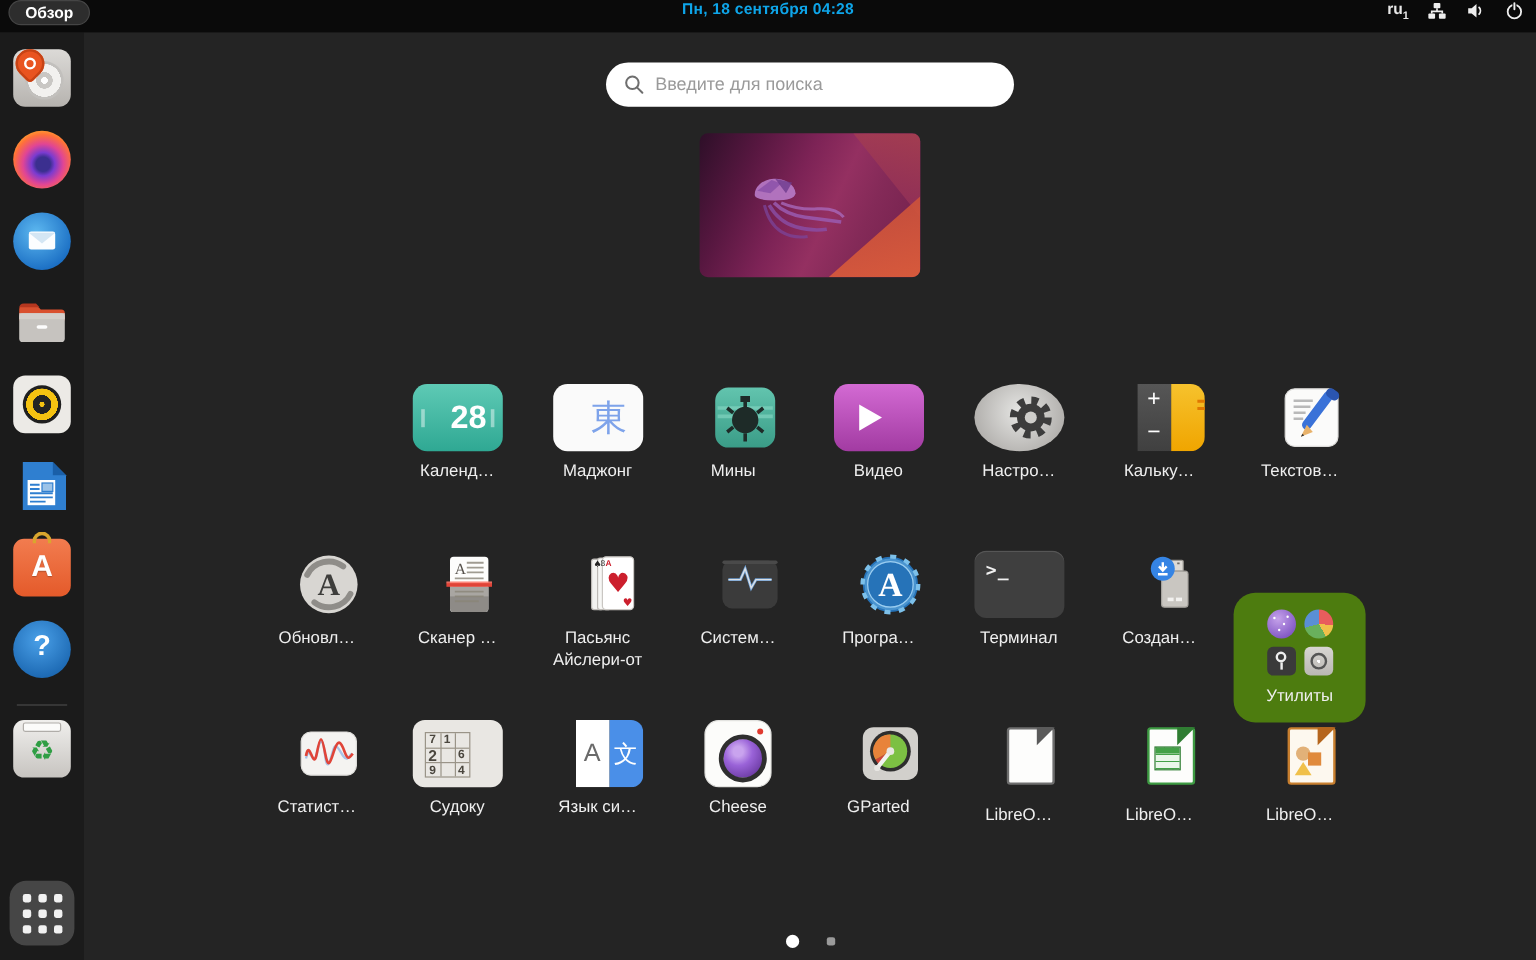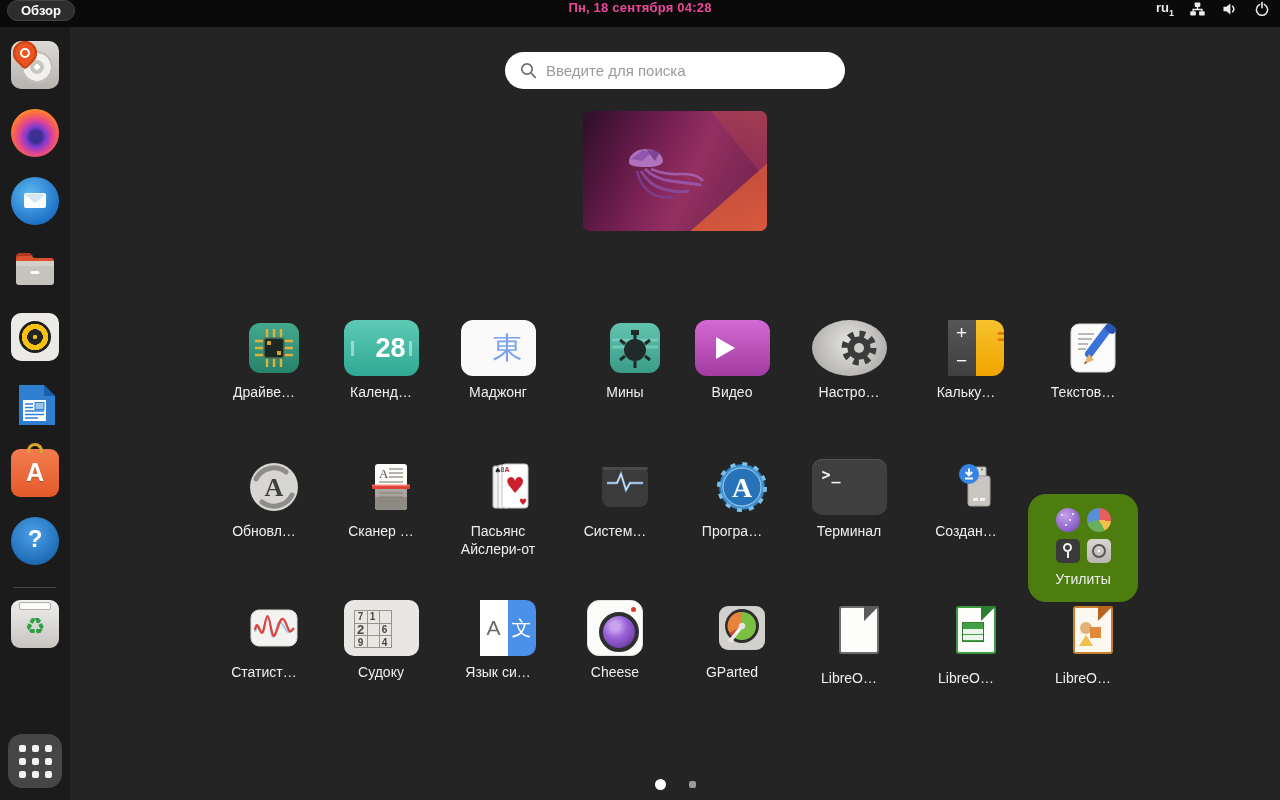--- a/index.html
+++ b/index.html
@@ -4,21 +4,21 @@
 <style>
   html,body{margin:0;padding:0;width:1280px;height:800px;overflow:hidden;
     background:#242424;font-family:"Liberation Sans","DejaVu Sans",sans-serif;
     -webkit-font-smoothing:antialiased;}
   
   .topbar{position:absolute;left:0;top:0;width:1280px;height:27px;background:#0a0a0a;
     display:flex;align-items:flex-start;color:#eee;font-size:13px;z-index:50;}
   .ov-pill{margin-left:7px;padding:2px 13px;background:#2d2d2d;border:1px solid #454545;
     border-radius:14px;color:#fff;font-weight:600;font-size:13px;cursor:default;}
   .clock{position:absolute;left:50%;transform:translateX(-50%);font-weight:600;
-    letter-spacing:.2px;color:#ec4899;}
+    letter-spacing:.2px;color:#0ea5e9;}
   .tr-right{position:absolute;right:10px;display:flex;align-items:center;gap:15px;}
   .kbd{color:#e8e8e8;font-size:13px;font-weight:600;}
   .kbd sub{font-size:9px;}
   .tr-ic{display:flex;align-items:center;}
   
   .dock{position:absolute;left:0;top:27px;width:70px;height:773px;background:#1b1b1b;
     display:flex;flex-direction:column;align-items:center;padding-top:14px;box-sizing:border-box;}
   .dock-it{width:48px;height:48px;margin-bottom:20px;position:relative;flex:none;}
   .dk-sep{width:42px;height:1px;background:#4a4a4a;margin:2px 0 12px;flex:none;}
   .showapps{margin-top:auto;margin-bottom:12px;width:54px;height:54px;background:#464646;
@@ -245,56 +245,36 @@
       <path d="M28 34a17 13 0 0 1 34-2q-1 6-17 6t-17-4z" fill="#b87bc9" opacity="0.9"></path>
       <path d="M30 30l12-9 8 3-9 8z" fill="#8a4fa8" opacity="0.8"></path>
       <path d="M45 20l14 3-5 9z" fill="#6e3b8d" opacity="0.8"></path>
       <path d="M44 40q10 10 26 12t30 4" stroke="#9a5bb0" stroke-width="3" fill="none" opacity="0.85"></path>
       <path d="M40 42q8 14 22 18t26 2" stroke="#8a4fa8" stroke-width="3" fill="none" opacity="0.8"></path>
       <path d="M36 42q4 16 14 22t22 4" stroke="#7b4499" stroke-width="2.5" fill="none" opacity="0.75"></path>
       <path d="M50 40q14 6 30 5t22 7" stroke="#aa6cc0" stroke-width="2.5" fill="none" opacity="0.75"></path>
     </svg>
   </div>
 
-  <div class="cell" style="left:139px;top:293px">
-    <div class="ic">
-      <svg width="56" height="56" viewBox="0 0 56 56">
-          <defs>
-            <linearGradient id="gd" x1="0" y1="0" x2="0" y2="1">
-              <stop offset="0" stop-color="#43a98c"></stop>
-              <stop offset="1" stop-color="#27826a"></stop>
-            </linearGradient>
-          </defs>
-          <rect x="3" y="3" width="50" height="50" rx="11" fill="url(#gd)"></rect>
-          <g stroke="#e0b23a" stroke-width="2.4">
-            <path d="M21 9v9M28 9v9M35 9v9M21 38v9M28 38v9M35 38v9M9 21h9M9 28h9M9 35h9M38 21h9M38 28h9M38 35h9"></path>
-          </g>
-          <rect x="18" y="18" width="20" height="20" rx="2.5" fill="#1d2824" stroke="#49735c" stroke-width="1.5"></rect>
-          <rect x="21" y="21" width="4" height="4" fill="#d4a72c"></rect>
-          <rect x="31" y="31" width="4" height="4" fill="#d4a72c"></rect>
-        </svg>
-    </div>
-    <div class="lbl">Драйве…</div>
-  </div>
 
   <div class="cell" style="left:256px;top:293px">
     <div class="ic i-cal">
         <span>28</span>
       </div>
     <div class="lbl">Календ…</div>
   </div>
 
   <div class="cell" style="left:373px;top:293px">
     <div class="ic i-mah">
         <span>東</span>
       </div>
     <div class="lbl">Маджонг</div>
   </div>
 
-  <div class="cell" style="left:500px;top:293px">
+  <div class="cell" style="left:486px;top:293px">
     <div class="ic">
       <svg width="56" height="56" viewBox="0 0 56 56">
           <defs>
             <linearGradient id="gm" x1="0" y1="0" x2="0" y2="1">
               <stop offset="0" stop-color="#62c4ae"></stop>
               <stop offset="1" stop-color="#3a9c87"></stop>
             </linearGradient>
           </defs>
           <rect x="3" y="3" width="50" height="50" rx="11" fill="url(#gm)"></rect>
           <path d="M5 20h46M5 27h46" stroke="#8fdcc9" stroke-width="3" opacity="0.55"></path>

